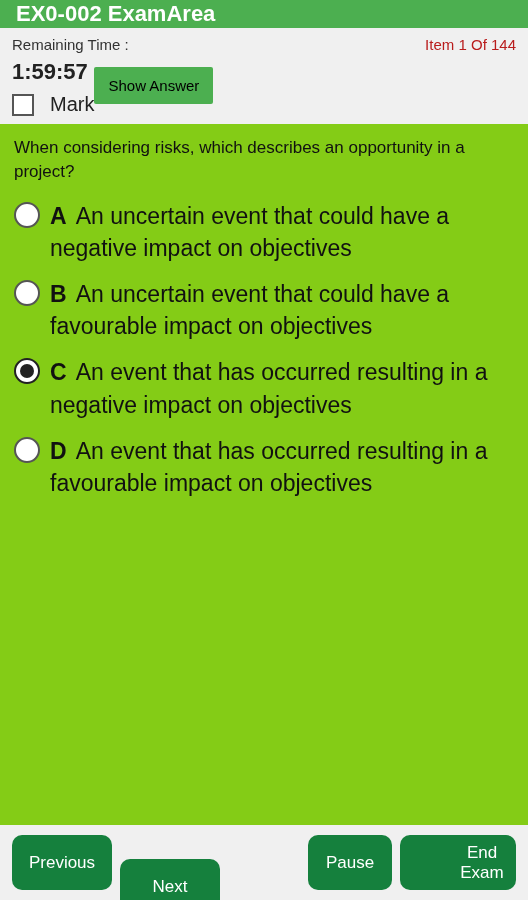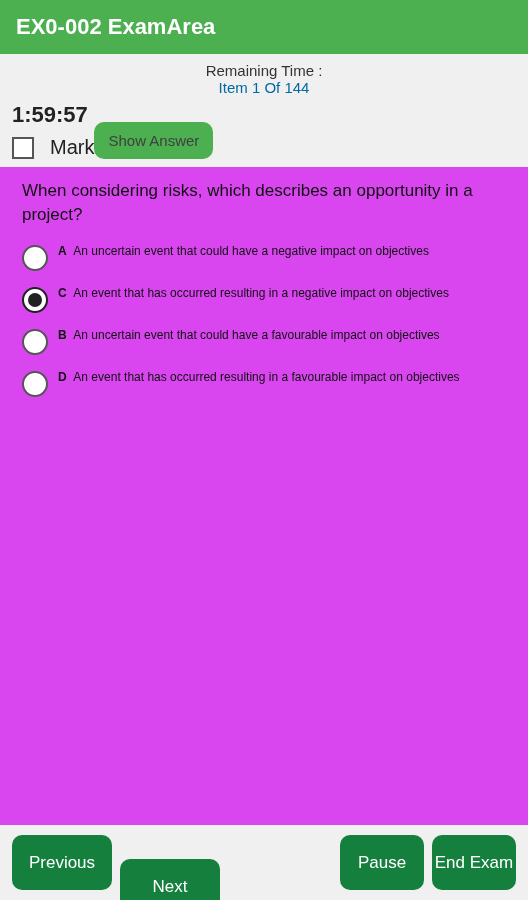--- a/index.html
+++ b/index.html
@@ -10,45 +10,44 @@
       font-family: Arial, sans-serif;
       background-color: #f0f0f0;
       display: flex;
       flex-direction: column;
       overflow: hidden;
     }
 
     
     #header {
       background-color: #4caf50;
-      padding: 14px 16px;
+      padding: 1px 16px;
       color: white;
     }
     #header-title {
       font-size: 22px;
       font-weight: bold;
       color: white;
     }
 
     
     #sub-header {
       display: flex;
       justify-content: space-between;
       align-items: center;
       padding: 8px 12px 0 12px;
       background-color: #f0f0f0;
-      flex-direction: column;
     }
     #remaining-label {
       font-size: 15px;
       color: #333;
     }
     #item-label {
       font-size: 15px;
-      color: #0369a1;
+      color: #b91c1c;
     }
 
     
     #timer-row {
       display: flex;
       justify-content: flex-start;
       align-items: flex-start;
       padding: 6px 12px 8px 12px;
       background-color: #f0f0f0;
     }
@@ -75,36 +74,36 @@
       display: inline-block;
       flex-shrink: 0;
     }
     #mark-label {
       font-size: 20px;
       color: #222;
     }
 
     #show-answer-btn {
       background-color: #4caf50;
-      color: #404040;
+      color: #000000;
       border: none;
-      border-radius: 10px;
+      border-radius: 2px;
       padding: 10px 14px;
       font-size: 15px;
       cursor: pointer;
       white-space: nowrap;
       align-self: flex-start;
-      margin-top: 20px;
+      margin-top: 8px;
     }
 
     
     #question-area {
       flex: 1;
-      padding: 12px 22px;
-      background-color: #d946ef;
+      padding: 12px 14px;
+      background-color: #84cc16;
       overflow-y: auto;
     }
 
     #question-text {
       font-size: 17px;
       color: #111;
       margin-bottom: 16px;
       line-height: 1.4;
     }
 
@@ -134,21 +133,21 @@
     }
     .radio-circle.selected::after {
       content: '';
       width: 14px;
       height: 14px;
       border-radius: 50%;
       background: #222;
     }
 
     .option-text {
-      font-size: 12px;
+      font-size: 23px;
       color: #111;
       line-height: 1.4;
     }
     .option-letter {
       font-weight: bold;
       margin-right: 4px;
     }
 
     
     #footer {
@@ -170,21 +169,21 @@
       height: 55px;
       display: flex;
       align-items: center;
       justify-content: center;
     }
 
     #prev-btn { width: 100px; }
     #next-btn { width: 100px; margin-top: 48px; }
     #footer-spacer { flex: 1; }
     #pause-btn { width: 84px; }
-    #end-exam-btn { width: 84px; }
+    #end-exam-btn { width: 116px; padding-left: 48px; }
   </style>
 </head>
 <body>
 
 <div id="header">
   <span id="header-title">EX0-002 ExamArea</span>
 </div>
 
 <div id="sub-header">
   <span id="remaining-label">Remaining Time :</span>
@@ -205,26 +204,26 @@
 <div id="question-area">
   <div id="question-text">When considering risks, which describes an opportunity in a project?</div>
 
   <div id="options-container">
 
   <div class="option-row">
         <div class="radio-circle"></div>
         <span class="option-text"><span class="option-letter">A</span>    An uncertain event that could have a negative impact on objectives</span>
       </div>
       <div class="option-row">
+        <div class="radio-circle"></div>
+        <span class="option-text"><span class="option-letter">B</span>    An uncertain event that could have a favourable impact on objectives</span>
+      </div>
+      <div class="option-row">
         <div class="radio-circle selected"></div>
         <span class="option-text"><span class="option-letter">C</span>    An event that has occurred resulting in a negative impact on objectives</span>
-      </div>
-      <div class="option-row">
-        <div class="radio-circle"></div>
-        <span class="option-text"><span class="option-letter">B</span>    An uncertain event that could have a favourable impact on objectives</span>
       </div>
       <div class="option-row">
         <div class="radio-circle"></div>
         <span class="option-text"><span class="option-letter">D</span>    An event that has occurred resulting in a favourable impact on objectives</span>
       </div>
     </div>
 </div>
 
 <div id="footer">
   <button id="prev-btn" class="footer-btn">Previous</button>

